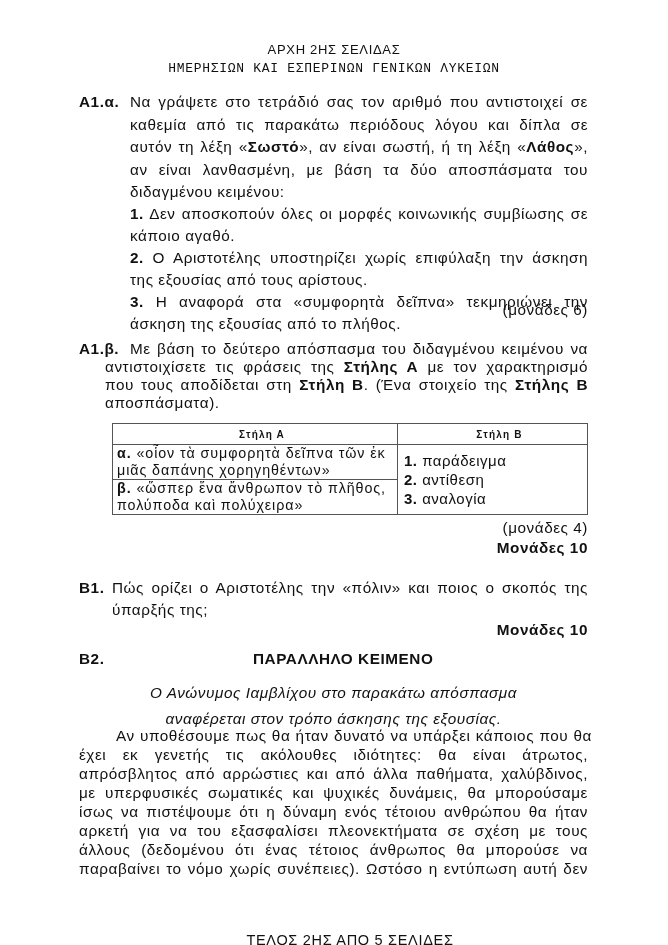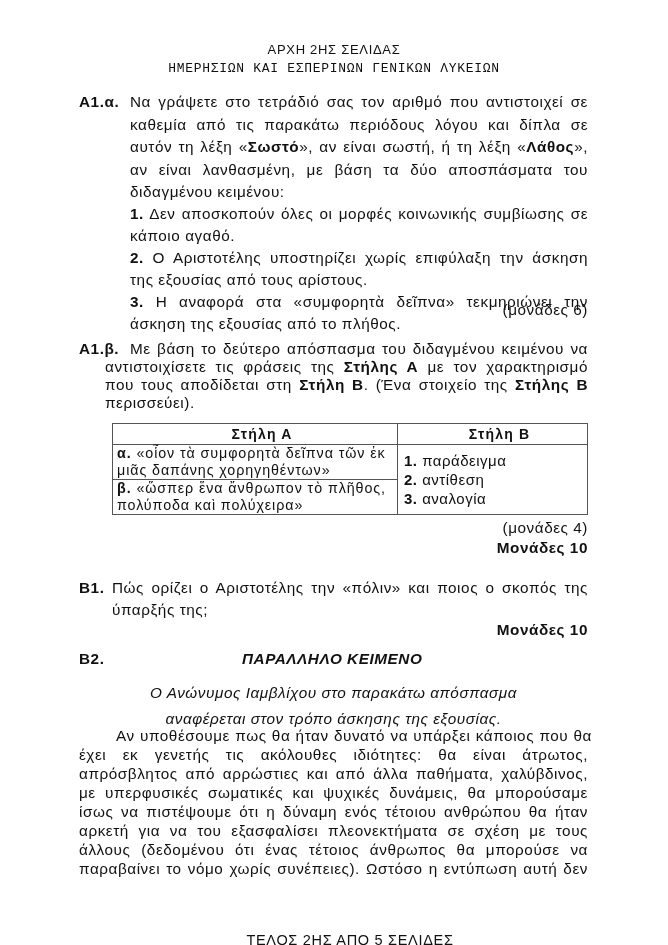--- a/index.html
+++ b/index.html
@@ -16,21 +16,21 @@
     b, .bold { font-weight: bold; }
     .label { position: absolute; font-weight: bold; line-height: 20px; }
     .right { text-align: right; }
     table.match {
       position: absolute; left: 112px; top: 423px; width: 476px;
       border-collapse: collapse; font-size: 14.3px; letter-spacing: 0.9px;
     }
     table.match td, table.match th {
       border: 1px solid #555555; padding: 0 4px; vertical-align: middle;
     }
-    table.match th { height: 20px; font-weight: bold; text-align: center; font-size: 14px; letter-spacing: 1.2px; padding-left: 18px; }
+    table.match th { height: 20px; font-weight: bold; text-align: center; font-size: 10px; letter-spacing: 1.2px; padding-left: 18px; }
     table.match td.a { width: 276px; line-height: 17px; height: 34px; }
     table.match td.b { line-height: 19px; padding-left: 6px; font-size: 15px; letter-spacing: 0.5px; }
     .italic { font-style: italic; }
     .footer { left: 0; width: 668px; text-align: center; font-size: 14.5px; letter-spacing: 0.7px; }
     .footer span { text-decoration: underline; }
   </style>
 </head>
 <body>
 
 <div class="abs header" style="top:42px;">ΑΡΧΗ 2ΗΣ ΣΕΛΙΔΑΣ</div>
@@ -54,21 +54,21 @@
   <div class="line right" style="left:388px; top:338px; width:200px; top:302px;"></div>
 </section>
 
 <div class="line right" style="left:388px; top:300px; width:200px;">(μονάδες 6)</div>
 
 <section>
   <div class="label" style="left:79px; top:339px;">Α1.β.</div>
   <div class="line just" style="left:130px; top:339px; width:458px;">Με βάση το δεύτερο απόσπασμα του διδαγμένου κειμένου να</div>
   <div class="line just" style="left:105px; top:357px; width:483px;"><span>αντιστοιχίσετε τις φράσεις της </span><b>Στήλης Α</b><span> με τον χαρακτηρισμό</span></div>
   <div class="line just" style="left:105px; top:375px; width:483px;"><span>που τους αποδίδεται στη </span><b>Στήλη Β</b><span>. (Ένα στοιχείο της </span><b>Στήλης Β</b></div>
-  <div class="line" style="left:105px; top:393px;">περισσεύει).</div>
+  <div class="line" style="left:105px; top:393px;">αποσπάσματα).</div>
 
   <table class="match">
     <tbody>
         <tr>
       <th>Στήλη Α</th>
       <th>Στήλη Β</th>
     </tr>
     <tr>
       <td class="a"><b>α.</b> <span>«οἷον τὰ συμφορητὰ δεῖπνα τῶν ἐκ</span><br><span>μιᾶς δαπάνης χορηγηθέντων»</span></td>
       <td class="b" rowspan="2">
@@ -89,21 +89,21 @@
 
 <section>
   <div class="label" style="left:79px; top:578px;">Β1.</div>
   <div class="line just" style="left:112px; top:578px; width:476px;">Πώς ορίζει ο Αριστοτέλης την  «πόλιν» και ποιος ο σκοπός της</div>
   <div class="line" style="left:112px; top:600px;">ύπαρξής της;</div>
   <div class="line right bold" style="left:388px; top:620px; width:200px;">Μονάδες 10</div>
 </section>
 
 <section>
   <div class="label" style="left:79px; top:649px;">Β2.</div>
-  <div class="line bold" style="left:242px; top:649px;font-style:italic;">ΠΑΡΑΛΛΗΛΟ ΚΕΙΜΕΝΟ</div>
+  <div class="line bold" style="left:253px; top:649px;">ΠΑΡΑΛΛΗΛΟ ΚΕΙΜΕΝΟ</div>
   <div class="line italic center" style="left:79px; top:683px; width:509px;">Ο Ανώνυμος Ιαμβλίχου στο παρακάτω απόσπασμα</div>
   <div class="line italic center" style="left:79px; top:701px; width:509px;margin-top:8px;">αναφέρεται στον τρόπο άσκησης της εξουσίας.</div>
 
   <div class="line just" style="left: 116px; top: 727px; width: 476px; line-height: 18px;">Αν υποθέσουμε πως θα ήταν δυνατό να υπάρξει κάποιος που θα</div>
   <div class="line just" style="left: 79px; top: 746px; width: 509px; line-height: 18px;">έχει εκ γενετής τις ακόλουθες ιδιότητες: θα είναι άτρωτος,</div>
   <div class="line just" style="left: 79px; top: 765px; width: 509px; line-height: 18px;">απρόσβλητος από αρρώστιες και από άλλα παθήματα, χαλύβδινος,</div>
   <div class="line just" style="left: 79px; top: 784px; width: 509px; line-height: 18px;">με υπερφυσικές σωματικές και ψυχικές δυνάμεις, θα μπορούσαμε</div>
   <div class="line just" style="left: 79px; top: 803px; width: 509px; line-height: 18px;">ίσως να πιστέψουμε ότι η δύναμη ενός τέτοιου ανθρώπου θα ήταν</div>
   <div class="line just" style="left: 79px; top: 822px; width: 509px; line-height: 18px;">αρκετή για να του εξασφαλίσει πλεονεκτήματα σε σχέση με τους</div>
   <div class="line just" style="left: 79px; top: 841px; width: 509px; line-height: 18px;">άλλους (δεδομένου ότι ένας τέτοιος άνθρωπος θα μπορούσε να</div>

